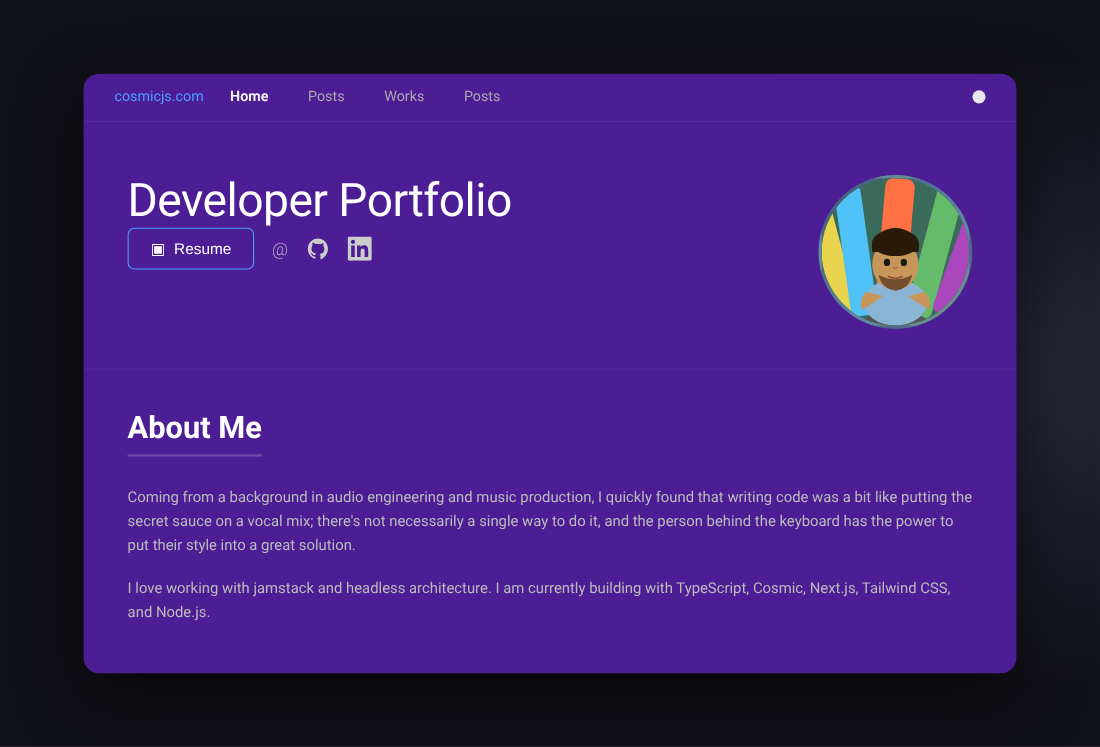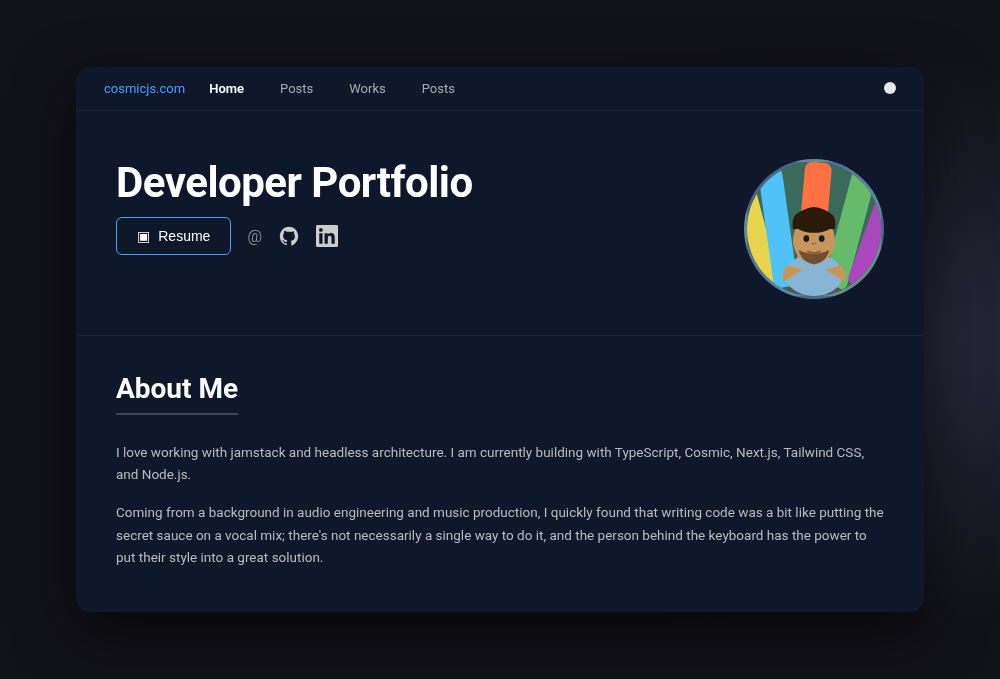--- a/index.html
+++ b/index.html
@@ -11,21 +11,21 @@
       background: radial-gradient(ellipse at 80% 50%, #2a2a3e 0%, #111118 60%);
       display: flex;
       align-items: center;
       justify-content: center;
       font-family: -apple-system, BlinkMacSystemFont, 'Segoe UI', Roboto, sans-serif;
       overflow: hidden;
     }
 
     .window {
       width: 848px;
-      background: #0f172a;
+      background: #4c1d95;
       border-radius: 14px;
       overflow: hidden;
       box-shadow: 0 20px 60px rgba(0,0,0,0.6);
     }
 
     
     .nav {
       display: flex;
       align-items: center;
       padding: 14px 28px;
@@ -74,24 +74,24 @@
       align-items: flex-start;
       border-bottom: 1px solid rgba(255,255,255,0.06);
     }
 
     .hero-content {
       flex: 1;
     }
 
     .hero-title {
       font-size: 42px;
-      font-weight: 700;
+      font-weight: 400;
       color: #fff;
       line-height: 1.15;
-      margin-bottom: 10px;
+      margin-bottom: 0;
       letter-spacing: -0.5px;
     }
 
     .hero-subtitle {
       font-size: 14px;
       color: #888;
       margin-bottom: 32px;
     }
 
     .hero-actions {
@@ -241,18 +241,18 @@
         <path d="M68 84 Q70 88 72 84" stroke="#a07040" stroke-width="1.5" fill="none"></path>
 
         <path d="M63 93 Q70 97 77 93" stroke="#8a5030" stroke-width="1.5" fill="none"></path>
       </svg>
     </div>
   </div>
 
   <div class="about">
     <h2 class="about-title">About Me</h2>
     <div class="about-paragraphs">
+      <p class="about-p">Coming from a background in audio engineering and music production, I quickly found that writing code was a bit like putting the secret sauce on a vocal mix; there's not necessarily a single way to do it, and the person behind the keyboard has the power to put their style into a great solution.</p>
       <p class="about-p">I love working with jamstack and headless architecture. I am currently building with TypeScript, Cosmic, Next.js, Tailwind CSS, and Node.js.</p>
-      <p class="about-p">Coming from a background in audio engineering and music production, I quickly found that writing code was a bit like putting the secret sauce on a vocal mix; there's not necessarily a single way to do it, and the person behind the keyboard has the power to put their style into a great solution.</p>
     </div>
   </div>
 
 </div>
 
 </body></html>

